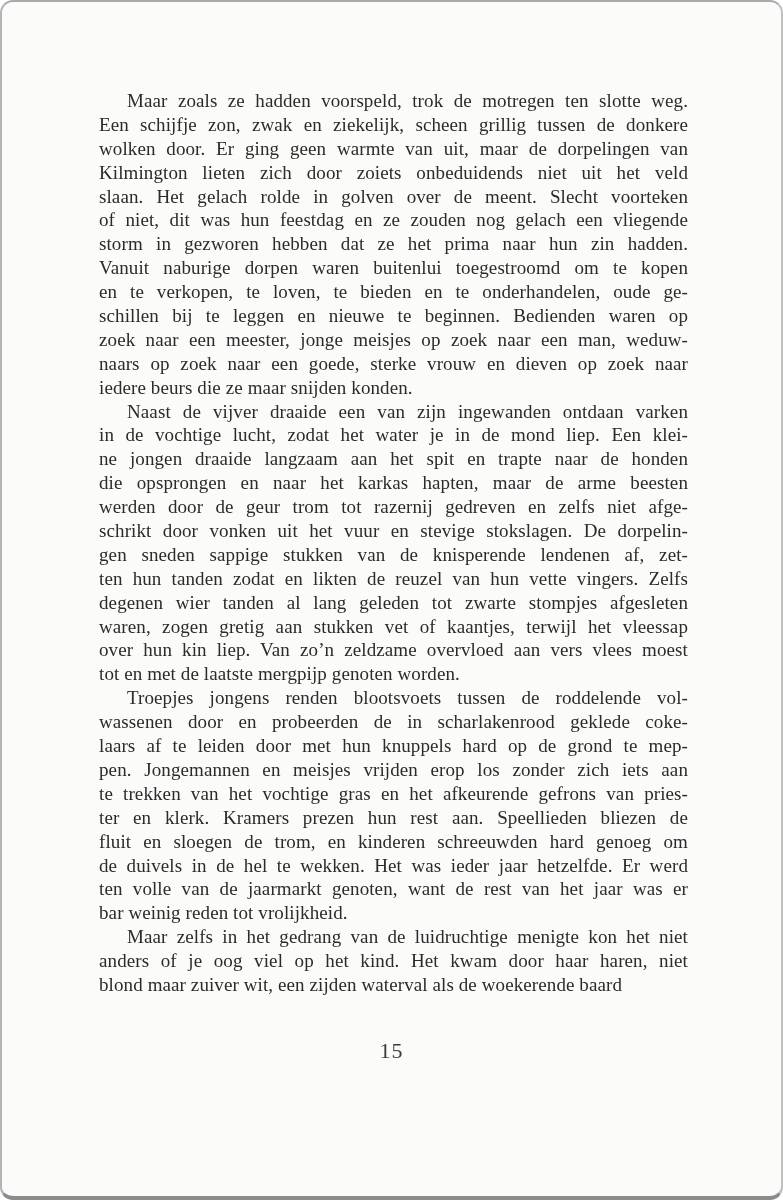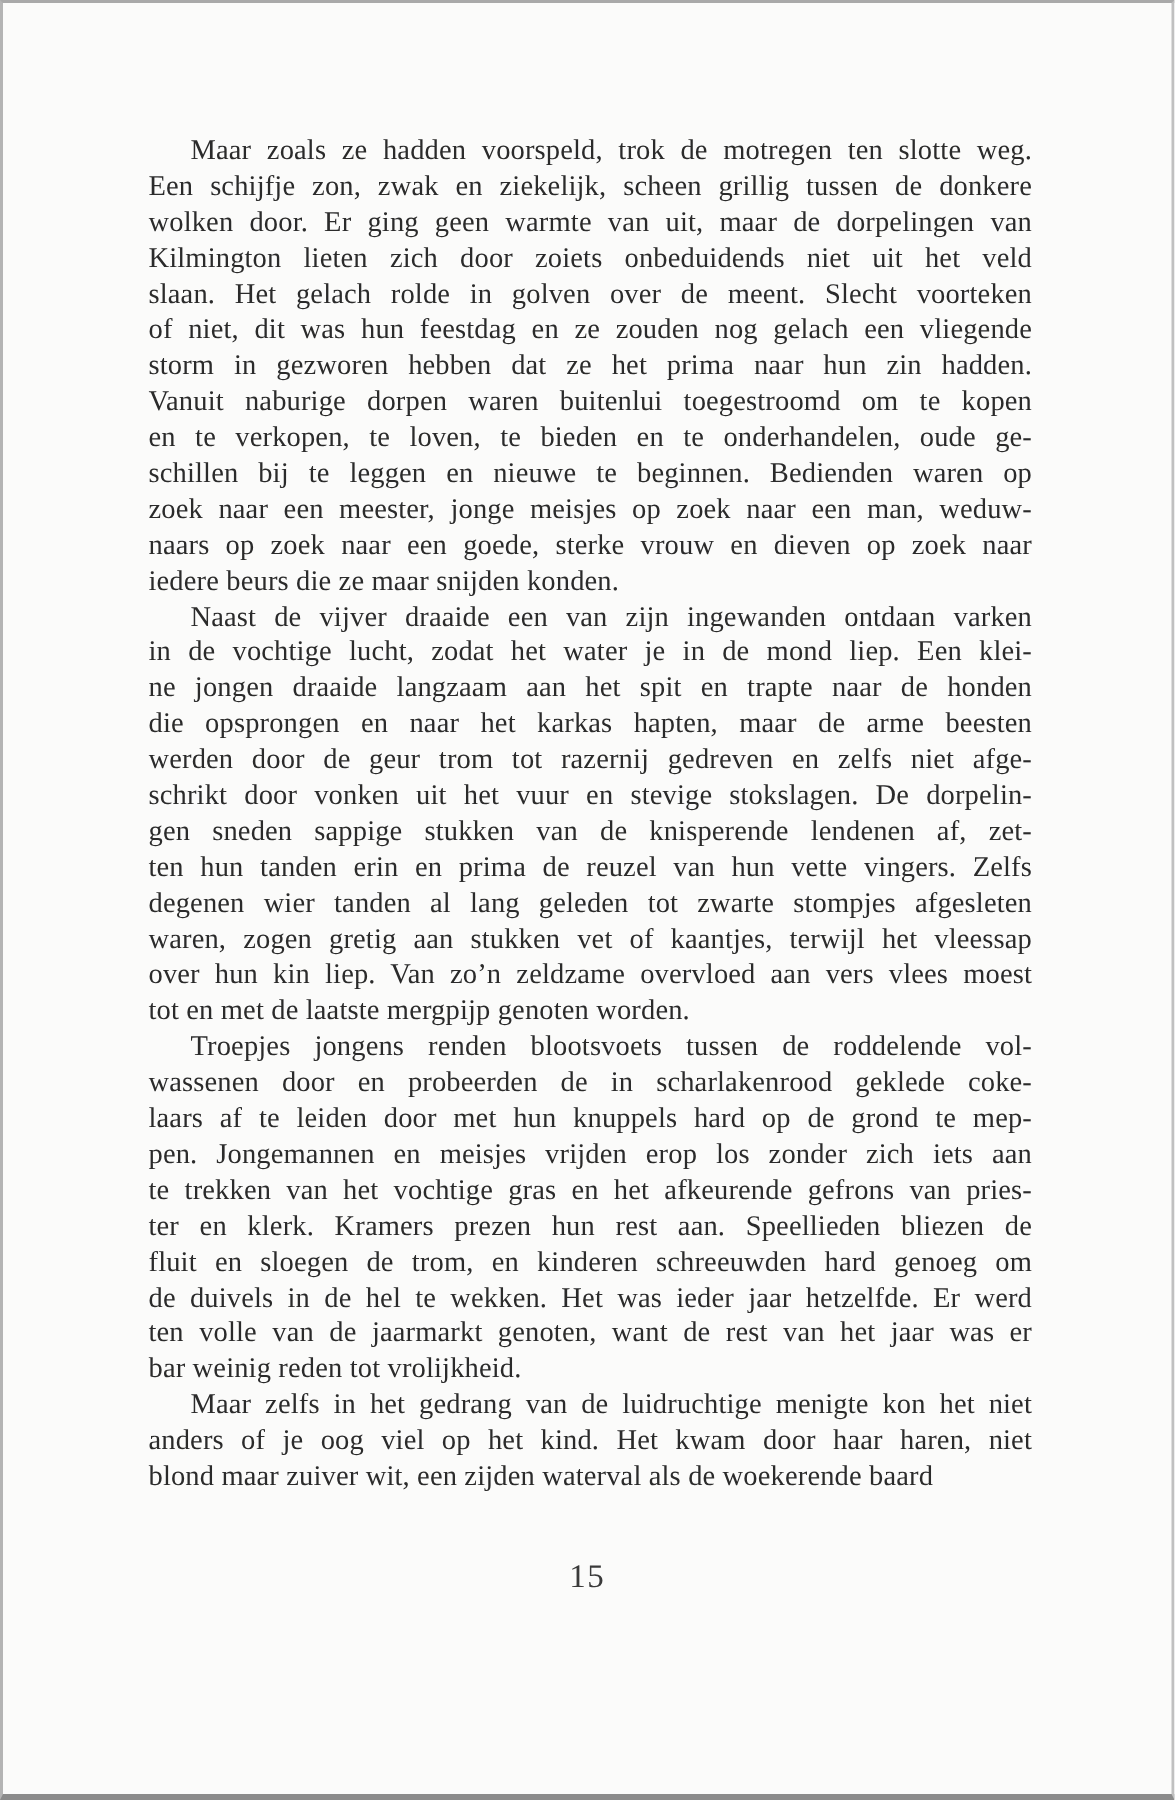--- a/index.html
+++ b/index.html
@@ -13,20 +13,21 @@
     height: 1200px;
     box-sizing: border-box;
     background: #fbfbfa;
     border-top: 2px solid #a9a9a9;
     border-left: 2px solid #b4b4b4;
     border-right: 2px solid #c0c0c0;
     border-bottom: 4px solid #8b8b8b;
     overflow: hidden;
     font-family: "Liberation Serif", "DejaVu Serif", serif;
     color: #2b2b2b;
+    border-radius: 13px;
   }
   .text-block {
     padding: 87px 93px 0 97px;
   }
   .para {
     margin: 0;
     padding: 0;
   }
   .line {
     height: 23.9px;
@@ -73,21 +74,21 @@
         <div class="line last">iedere beurs die ze maar snijden konden.</div>
       </div>
       <div class="para">
         <div class="line first">Naast de vijver draaide een van zijn ingewanden ontdaan varken</div>
         <div class="line">in de vochtige lucht, zodat het water je in de mond liep. Een klei-</div>
         <div class="line">ne jongen draaide langzaam aan het spit en trapte naar de honden</div>
         <div class="line">die opsprongen en naar het karkas hapten, maar de arme beesten</div>
         <div class="line">werden door de geur trom tot razernij gedreven en zelfs niet afge-</div>
         <div class="line">schrikt door vonken uit het vuur en stevige stokslagen. De dorpelin-</div>
         <div class="line">gen sneden sappige stukken van de knisperende lendenen af, zet-</div>
-        <div class="line">ten hun tanden erin en prima de reuzel van hun vette vingers. Zelfs</div>
+        <div class="line">ten hun tanden zodat en likten de reuzel van hun vette vingers. Zelfs</div>
         <div class="line">degenen wier tanden al lang geleden tot zwarte stompjes afgesleten</div>
         <div class="line">waren, zogen gretig aan stukken vet of kaantjes, terwijl het vleessap</div>
         <div class="line">over hun kin liep. Van zo’n zeldzame overvloed aan vers vlees moest</div>
         <div class="line last">tot en met de laatste mergpijp genoten worden.</div>
       </div>
       <div class="para">
         <div class="line first">Troepjes jongens renden blootsvoets tussen de roddelende vol-</div>
         <div class="line">wassenen door en probeerden de in scharlakenrood geklede coke-</div>
         <div class="line">laars af te leiden door met hun knuppels hard op de grond te mep-</div>
         <div class="line">pen. Jongemannen en meisjes vrijden erop los zonder zich iets aan</div>

